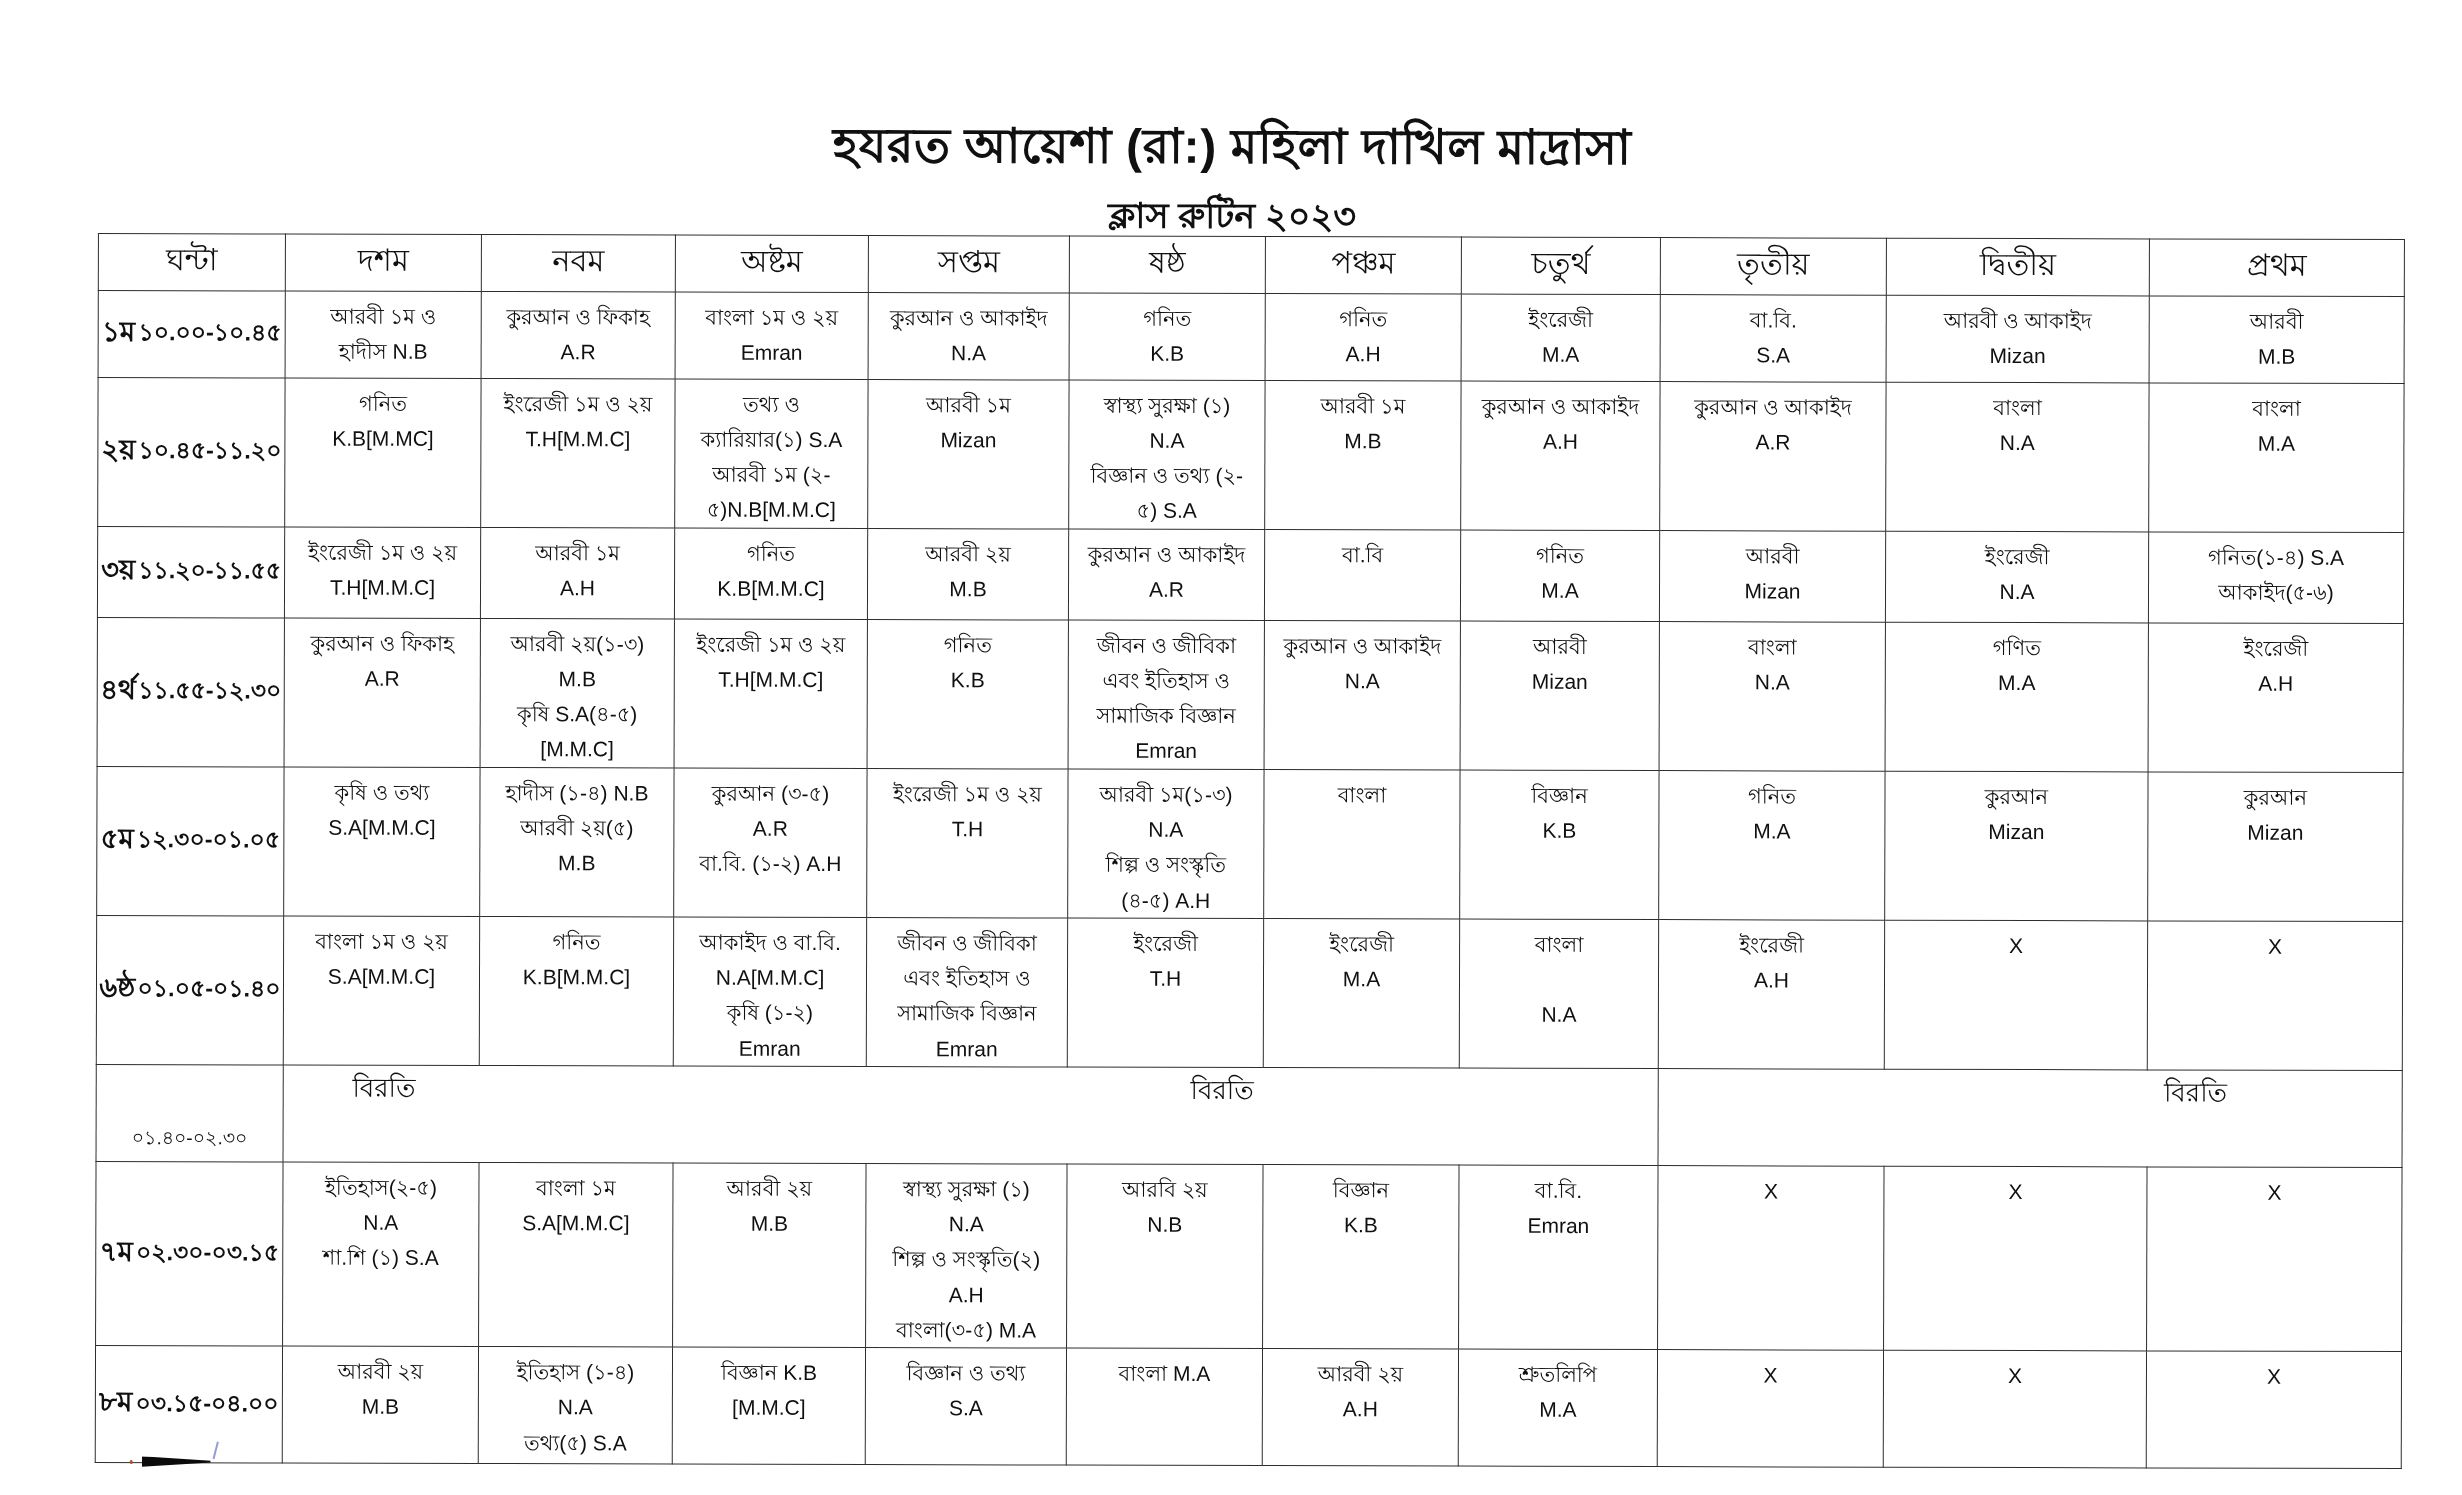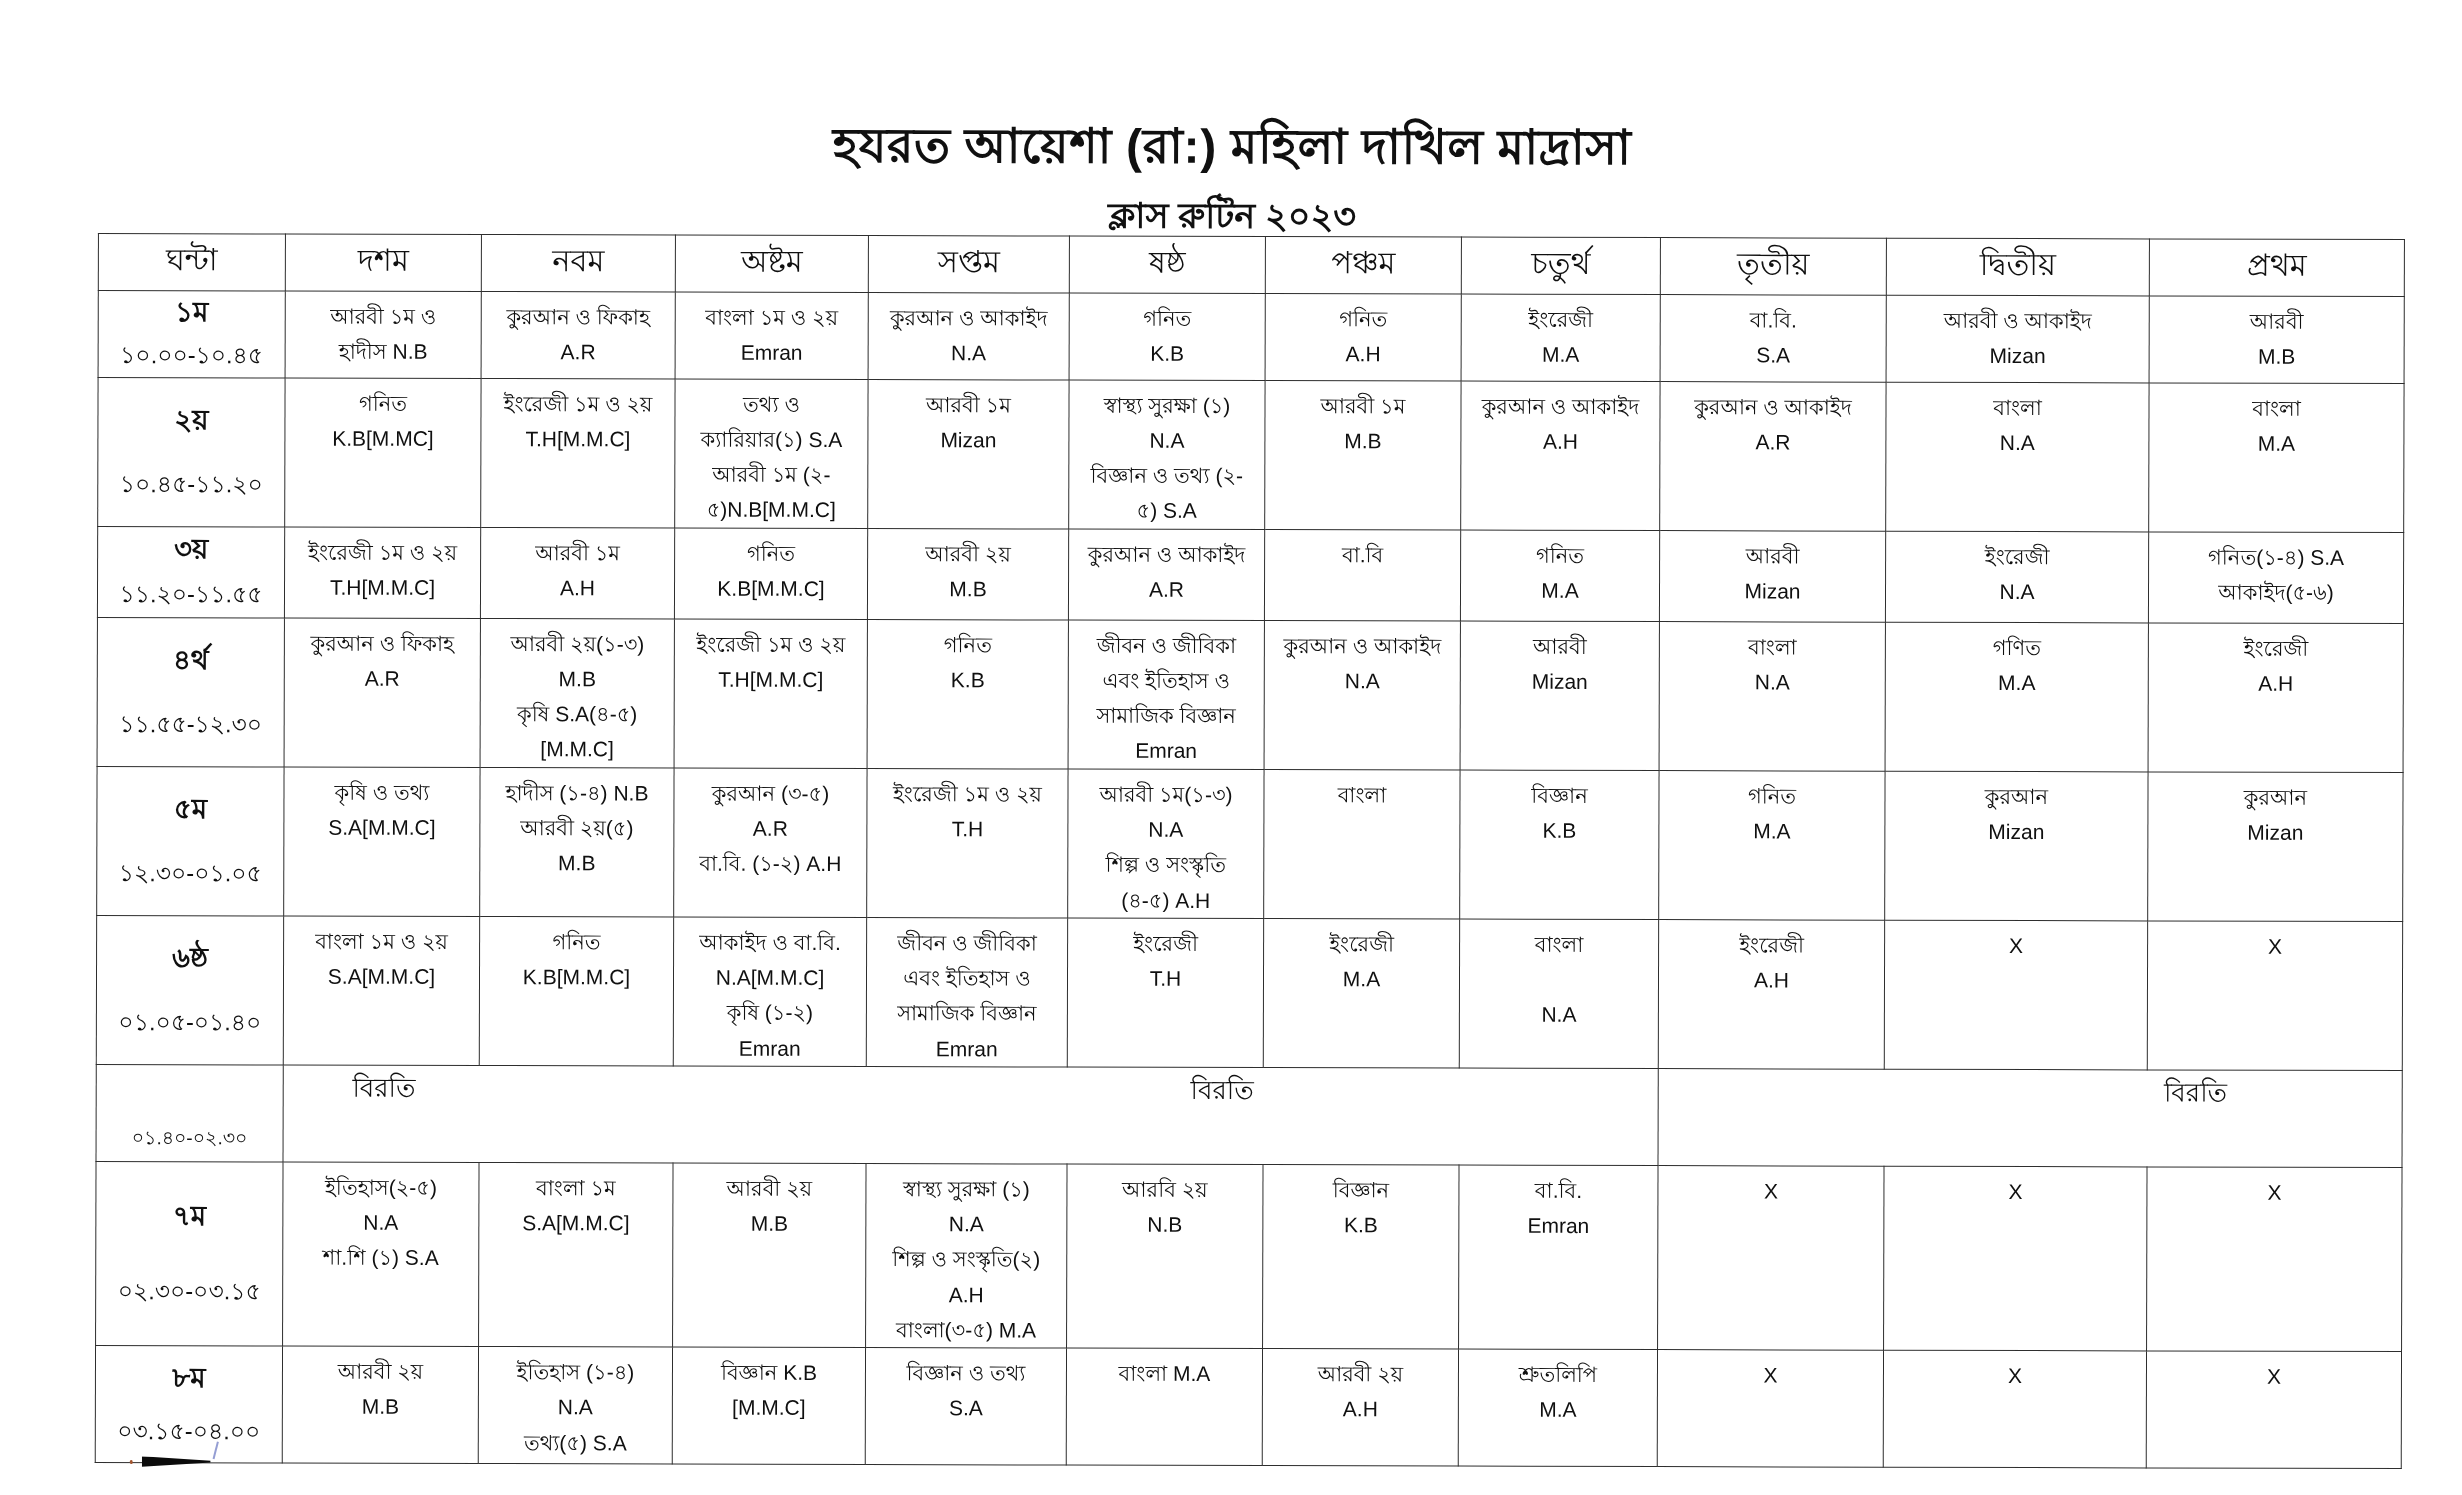--- a/index.html
+++ b/index.html
@@ -27,25 +27,25 @@
   }
   .routine th{
     font-size:30.5px;font-weight:400;vertical-align:middle;padding:2.3px 1.2px;
   }
   td.cell{
     font-size:21px;line-height:1.68;white-space:pre-line;
     padding:7px 2.3px 0 2.3px;
   }
   td.ptd,td.btd,td.bmerged{position:relative;}
   .pcell{
-    position:absolute;inset:0;display:flex;flex-direction:column;
+    position:absolute;inset:0;display:flex;
     justify-content:space-evenly;align-items:center;
   }
   .plabel{font-size:27.6px;font-weight:600;}
-  .ptime{font-size:23.5px;}
+  .ptime{font-size:23.5px;font-weight:bold;}
   .btime{
     position:absolute;bottom:5.9px;left:0;width:100%;
     text-align:center;font-size:19px;
   }
   .break-label{position:absolute;top:2.3px;font-size:26px;}
   .bl-1{left:5%;}
   .bl-2{left:66%;}
   .bl-3{left:68%;}
   
   .ink-wedge{

